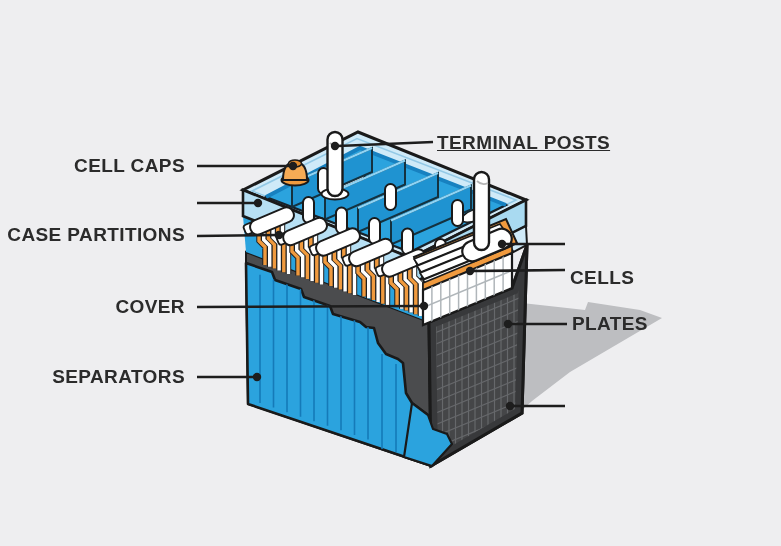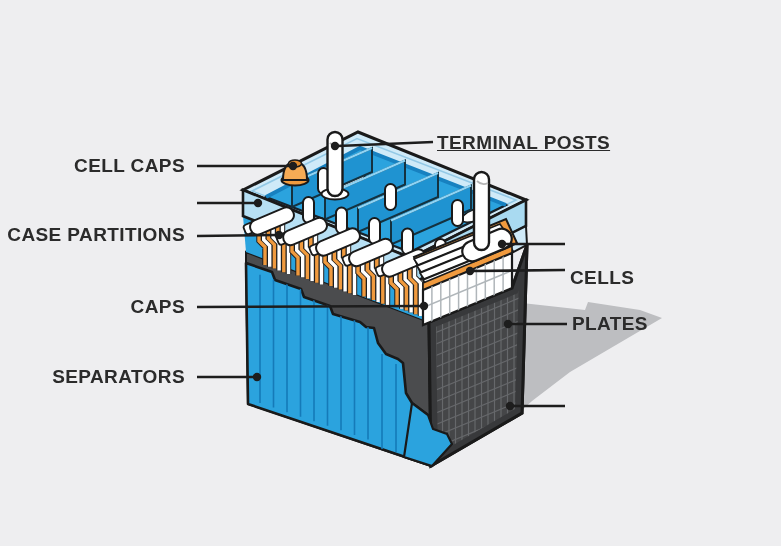--- a/index.html
+++ b/index.html
@@ -211,19 +211,19 @@
         <circle class="dot" cx="470" cy="271" r="4.2"></circle>
     <line class="leader" x1="567" y1="324" x2="511" y2="324"></line>
         <circle class="dot" cx="508" cy="324" r="4.2"></circle>
     <line class="leader" x1="565" y1="406" x2="513" y2="406"></line>
         <circle class="dot" cx="510" cy="406" r="4.2"></circle>
   </g>
 </svg>
 
 <div class="lbl right-edge" style="right:596px;top:153px;">CELL CAPS</div>
 <div class="lbl right-edge" style="right:596px;top:222px;">CASE PARTITIONS</div>
-<div class="lbl right-edge" style="right:596px;top:294px;">CAPS</div>
+<div class="lbl right-edge" style="right:596px;top:294px;">COVER</div>
 <div class="lbl right-edge" style="right:596px;top:364px;">SEPARATORS</div>
 <div class="lbl" style="left:437px;top:130px;text-decoration:underline;">TERMINAL POSTS</div>
 <div class="lbl" style="left:570px;top:248px;margin-top:17px;">CELLS</div>
 <div class="lbl" style="left:572px;top:311px;">PLATES</div>
 
 </div>
 
 </body></html>

